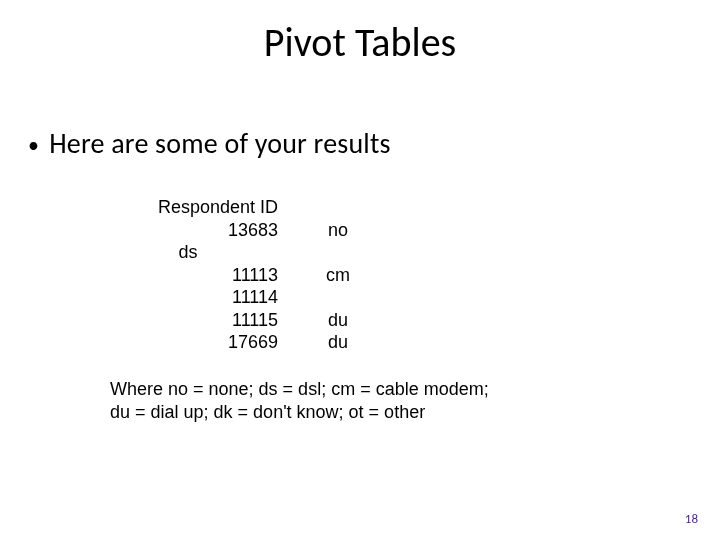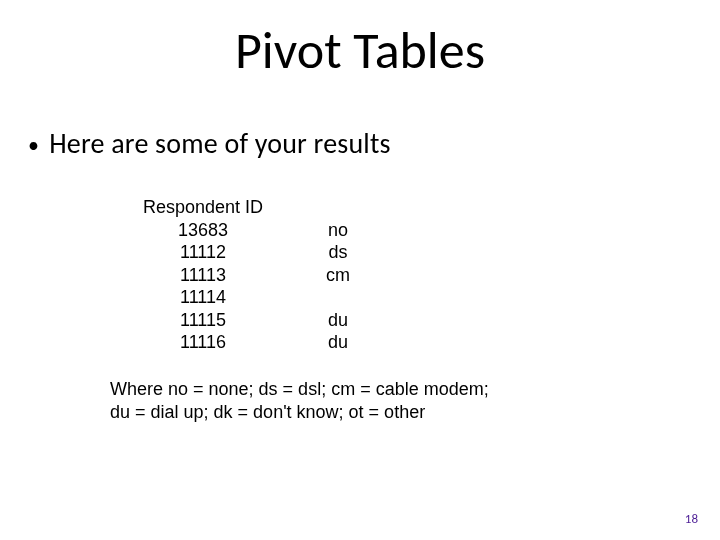--- a/index.html
+++ b/index.html
@@ -18,21 +18,21 @@
     height: 540px;
     position: relative;
     box-sizing: border-box;
   }
   .title {
     position: absolute;
     top: 18px;
     left: 0;
     width: 100%;
     text-align: center;
-    font-size: 52px;
+    font-size: 40px;
     font-weight: 400;
   }
   .bullet-row {
     position: absolute;
     top: 126px;
     left: 28px;
     font-size: 28px;
     letter-spacing: 0.2px;
   }
   .bullet-dot {
@@ -48,21 +48,21 @@
     left: 128px;
     font-family: Arial, Helvetica, sans-serif;
     font-size: 18px;
     line-height: 1.25;
   }
   .table .row {
     display: flex;
   }
   .table .col-id {
     width: 150px;
-    text-align: center;
+    text-align: right;
   }
   .table .col-type {
     width: 120px;
     text-align: center;
   }
   .legend {
     position: absolute;
     top: 378px;
     left: 110px;
     width: 500px;
@@ -92,36 +92,35 @@
 
   <div class="table">
     <div class="row">
       <div class="col-id">Respondent ID</div>
     </div>
     <div class="row">
       <div class="col-id">13683</div>
       <div class="col-type">no</div>
     </div>
     <div class="row">
-      <div class="col-id">11112</div>
       <div class="col-type">ds</div>
     </div>
     <div class="row">
       <div class="col-id">11113</div>
       <div class="col-type">cm</div>
     </div>
     <div class="row">
       <div class="col-id">11114</div>
     </div>
     <div class="row">
       <div class="col-id">11115</div>
       <div class="col-type">du</div>
     </div>
     <div class="row">
-      <div class="col-id">11116</div>
+      <div class="col-id">17669</div>
       <div class="col-type">du</div>
     </div>
   </div>
 
   <div class="legend">
     <div>Where no = none; ds = dsl; cm = cable modem;</div>
     <div>du = dial up; dk = don't know; ot = other</div>
   </div>
 
   <div class="page-num">18</div>

